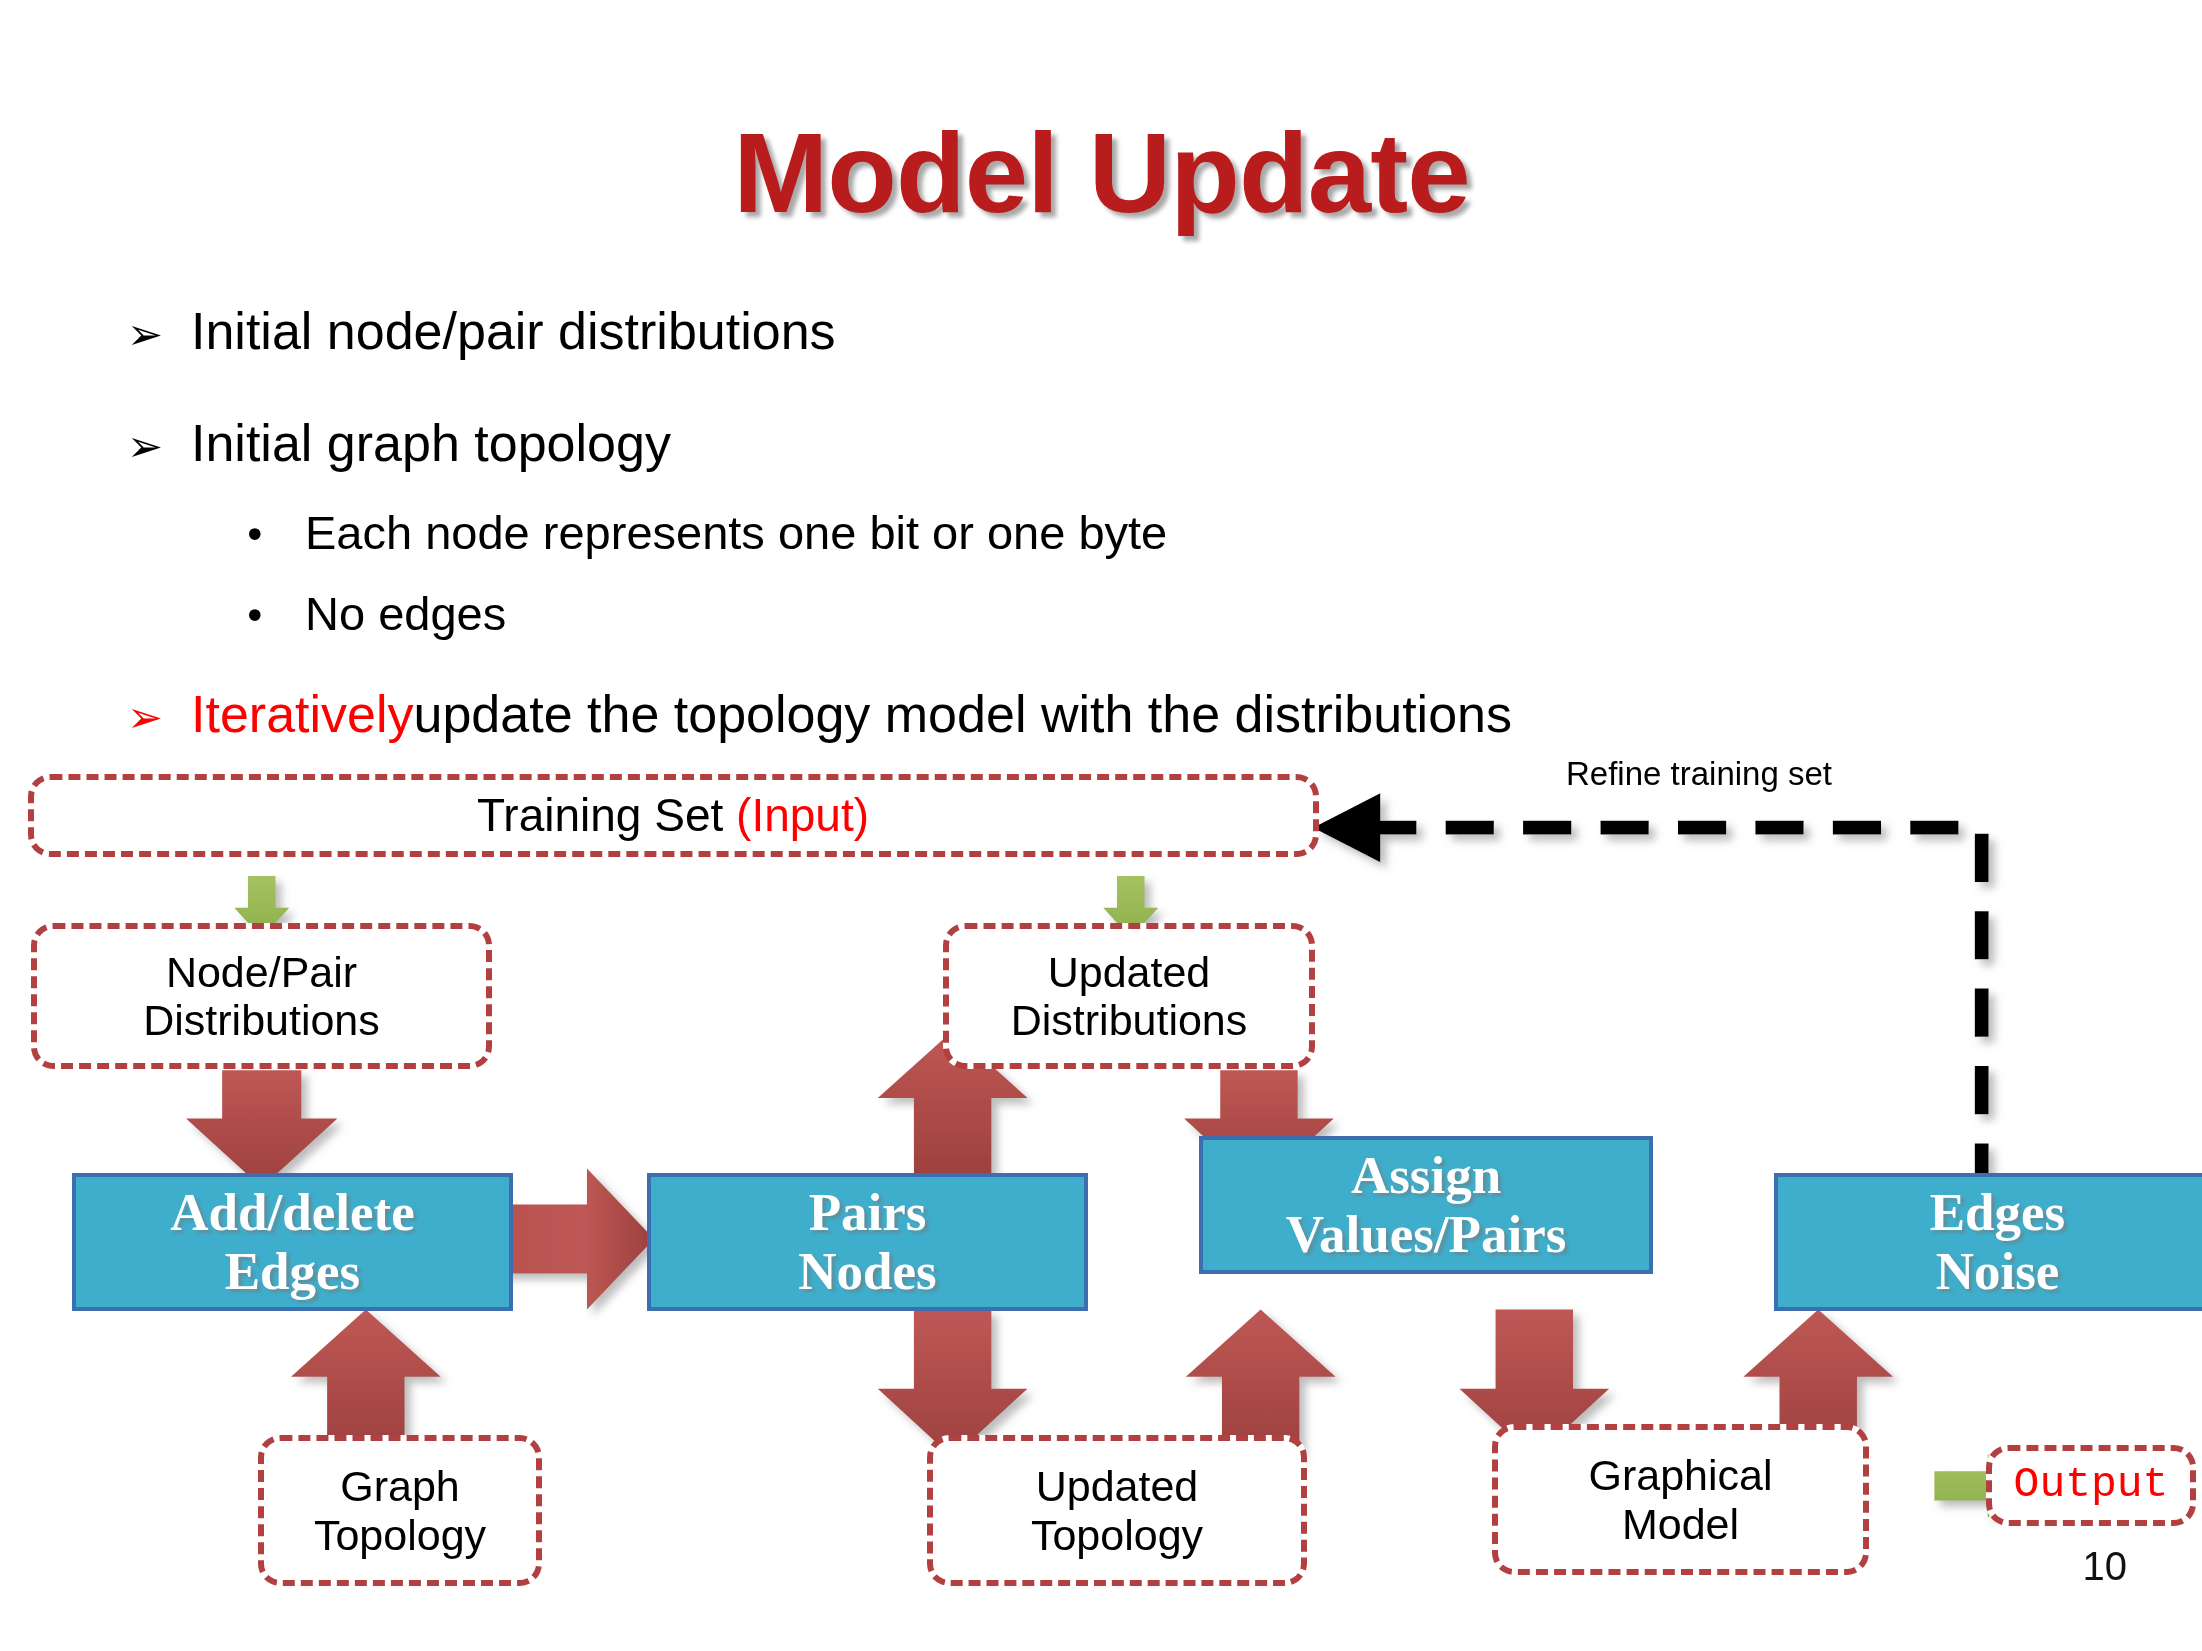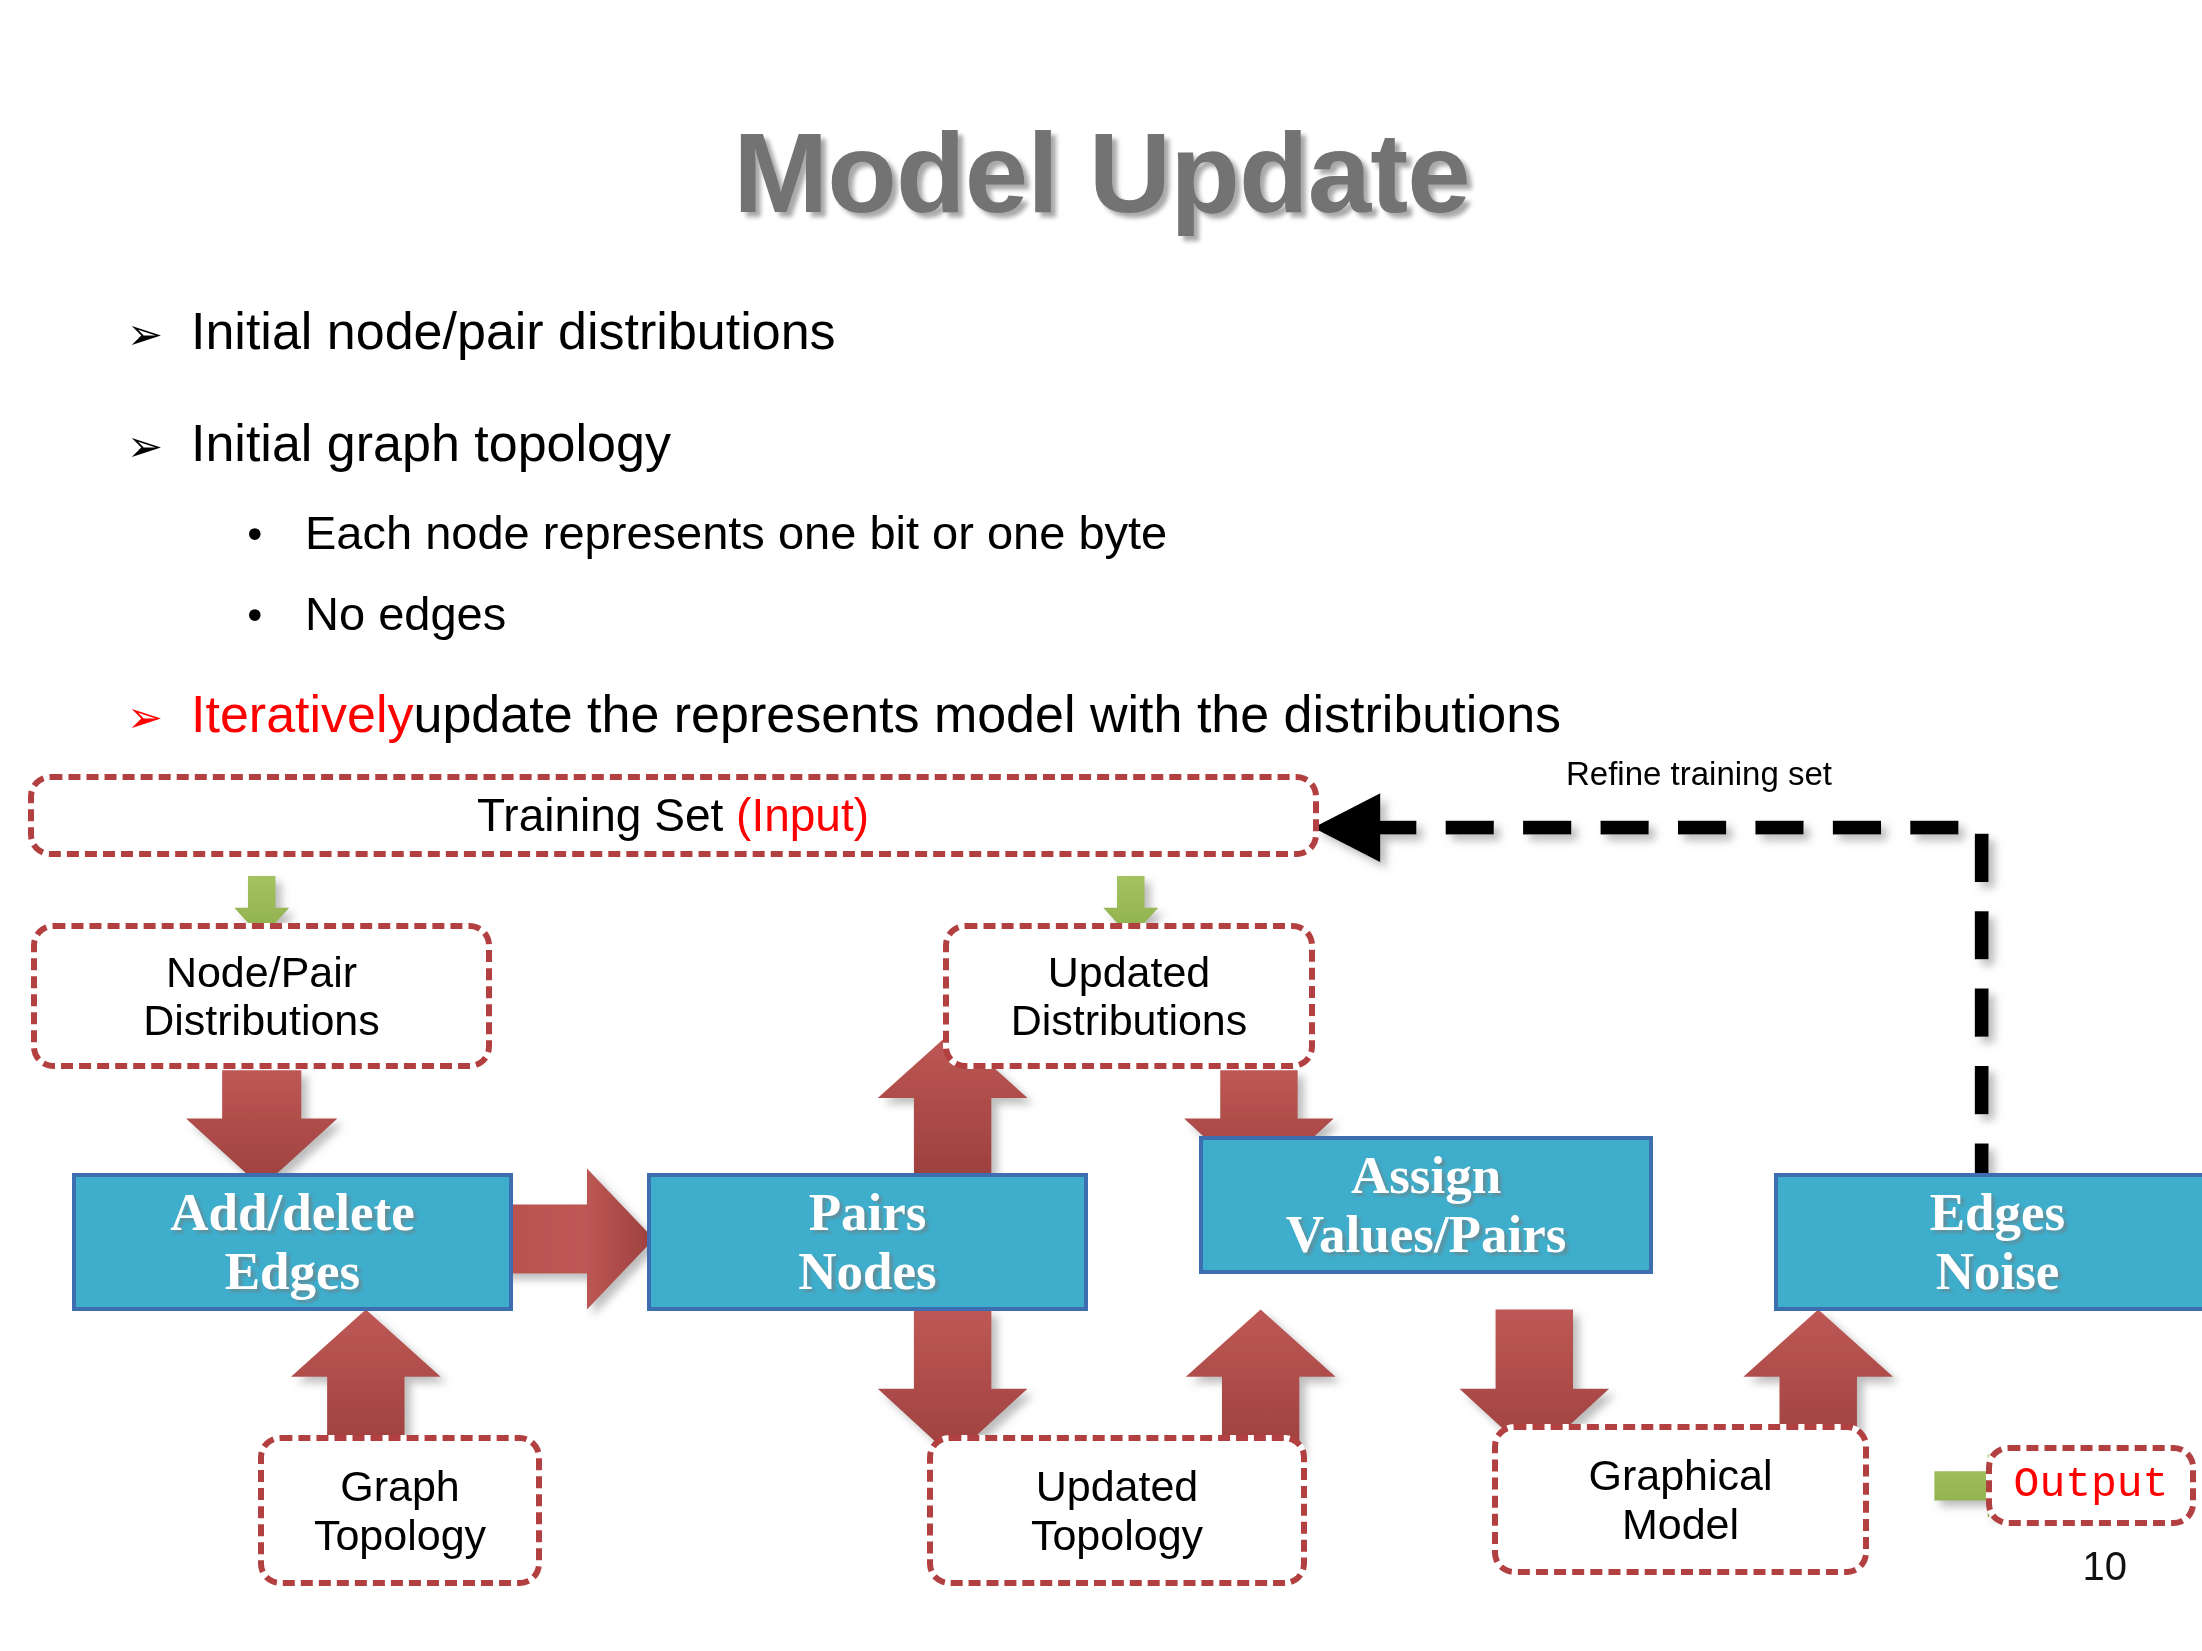--- a/index.html
+++ b/index.html
@@ -20,21 +20,21 @@
   #slide-title {
     position: absolute;
     left: 0;
     top: 116px;
     width: 2203px;
     text-align: center;
     font-family: "Liberation Sans", sans-serif;
     font-weight: bold;
     font-size: 114px;
     line-height: 1.0;
-    color: #737373;
+    color: #b91c1c;
     letter-spacing: -0.9px;
     text-shadow: 5.2px 5.2px 4.3px rgba(140,140,140,0.75);
   }
 
   
   .bullet-row {
     position: absolute;
     display: flex;
     align-items: baseline;
     white-space: nowrap;
@@ -165,21 +165,21 @@
 </div>
 
 <div class="sub-row" style="left:243px; top:590px;">
   <span class="sub-glyph">•</span>
   <span class="sub-text">No edges</span>
 </div>
 
 <div class="bullet-row" style="left:127px; top:688px;">
   <span class="bullet-glyph red">➢</span>
   <span class="bullet-text red">Iteratively</span>
-  <span class="bullet-text"> update the represents model with the distributions</span>
+  <span class="bullet-text"> update the topology model with the distributions</span>
 </div>
 
 <svg id="arrow-layer" viewBox="0 0 2560 1920">
   <defs>
     <linearGradient id="redgrad" x1="0" y1="0" x2="1" y2="0">
       <stop offset="0%" stop-color="#B8514E"></stop>
       <stop offset="55%" stop-color="#BE5855"></stop>
       <stop offset="100%" stop-color="#9D403E"></stop>
     </linearGradient>
     <linearGradient id="redgradv" x1="0" y1="0" x2="0" y2="1">

